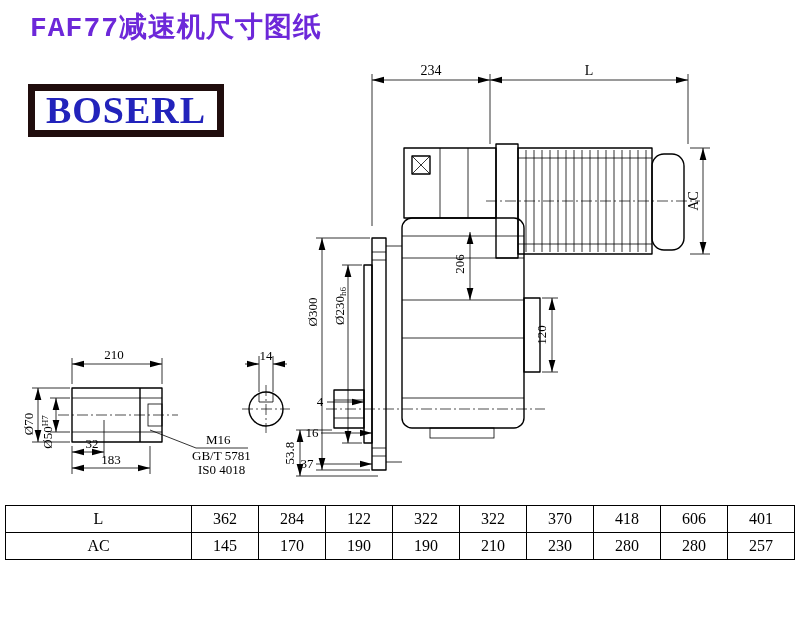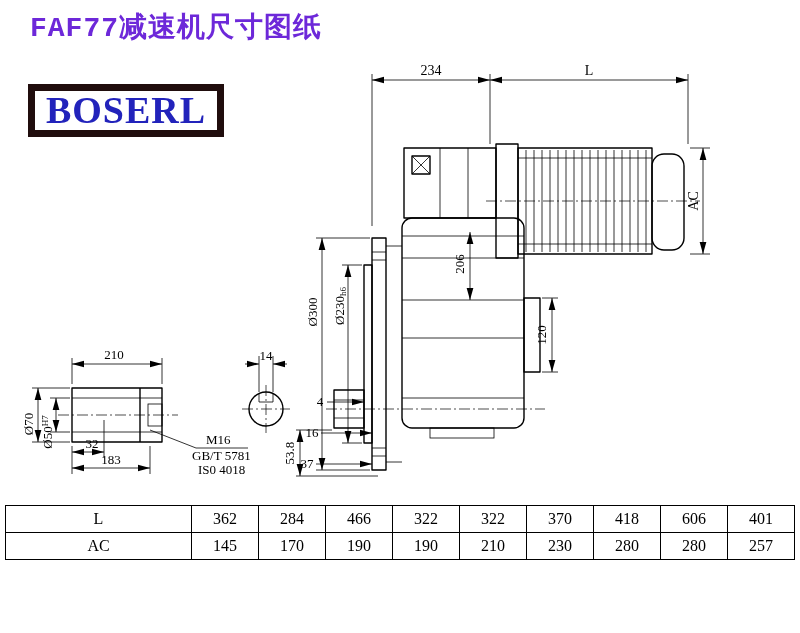--- a/index.html
+++ b/index.html
@@ -190,21 +190,21 @@
     <text x="266" y="360" text-anchor="middle">14</text>
   </g>
 </svg>
 
 <table class="dim-table">
   <tbody>
     <tr class="dr">
       <td class="c0">L</td>
       <td>362</td>
       <td>284</td>
-      <td>466</td>
+      <td>122</td>
       <td>322</td>
       <td>322</td>
       <td>370</td>
       <td>418</td>
       <td>606</td>
       <td>401</td>
     </tr>
     <tr class="dr">
       <td class="c0">AC</td>
       <td>145</td>

